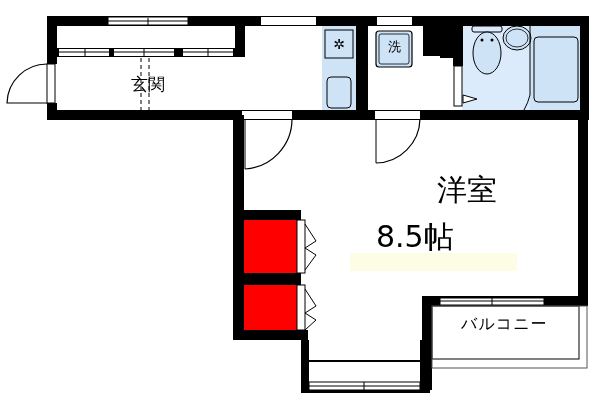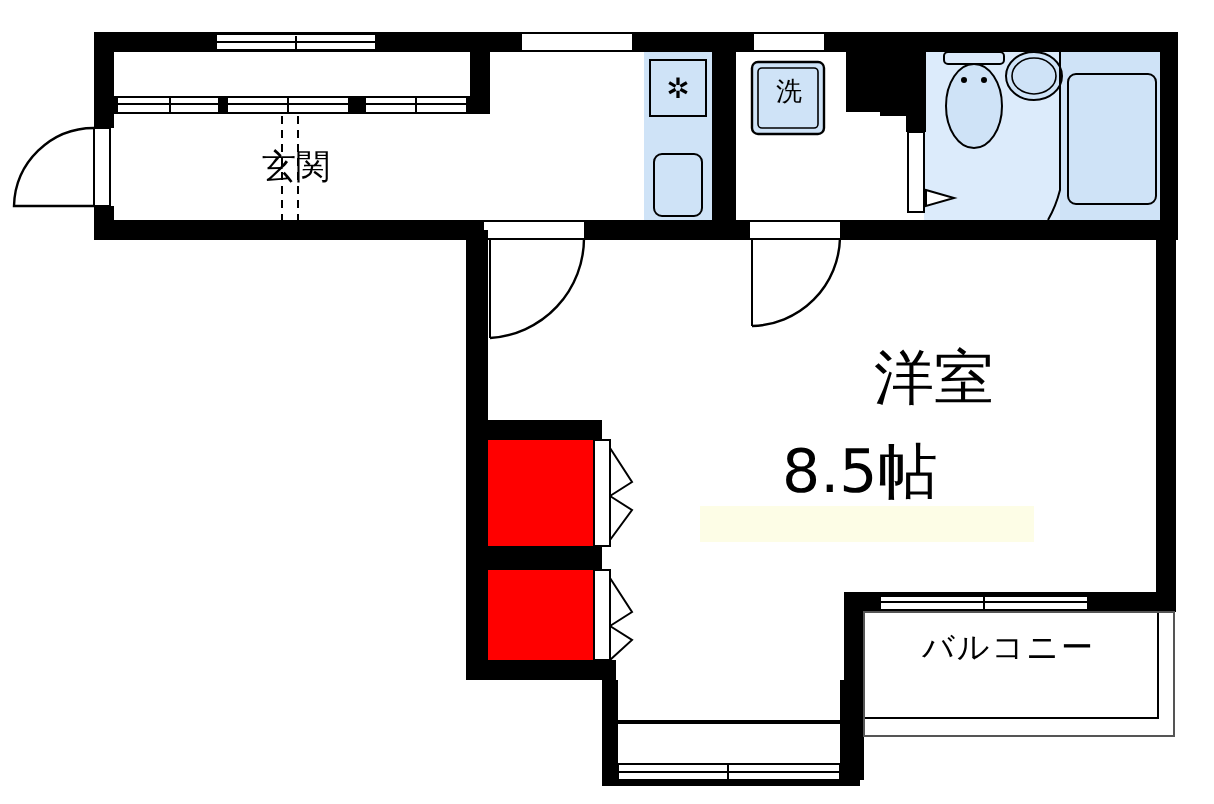--- a/index.html
+++ b/index.html
@@ -117,14 +117,14 @@
 
   <rect x="432" y="306" width="147" height="53" fill="#fff" stroke="#000" stroke-width="1"></rect>
   <rect x="432" y="306" width="155" height="62" fill="none" stroke="#555" stroke-width="1"></rect>
 
   <rect x="350" y="253" width="167" height="18" fill="#fdfde6"></rect>
 </svg>
 
 <div class="label" style="left:83px; top:76px; font-size:17px;margin-left:48px;">玄関</div>
 <div class="label" style="left:388px; top:40px; font-size:13px;">洗</div>
 <div class="label" style="left:394px; top:175px; font-size:30px;margin-left:43px;">洋室</div>
-<div class="label" style="left:391px; top:222px; font-size:30px;">8.5帖</div>
+<div class="label" style="left:376px; top:222px; font-size:30px;">8.5帖</div>
 <div class="label" style="left:461px; top:316px; font-size:16px; letter-spacing:1px;">バルコニー</div>
 
 </body></html>

